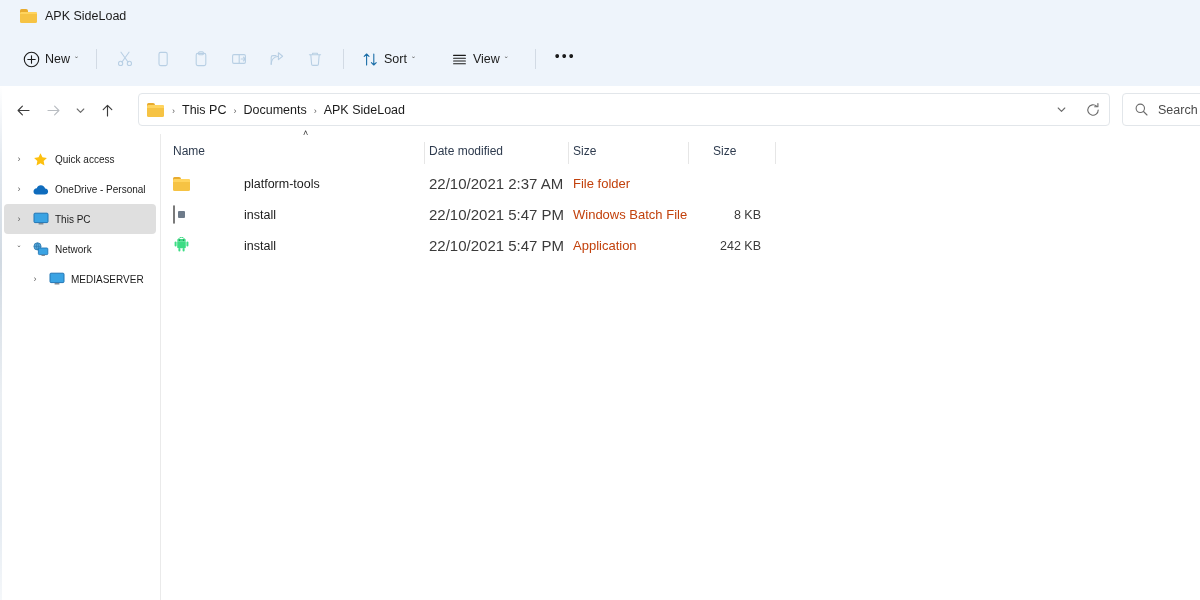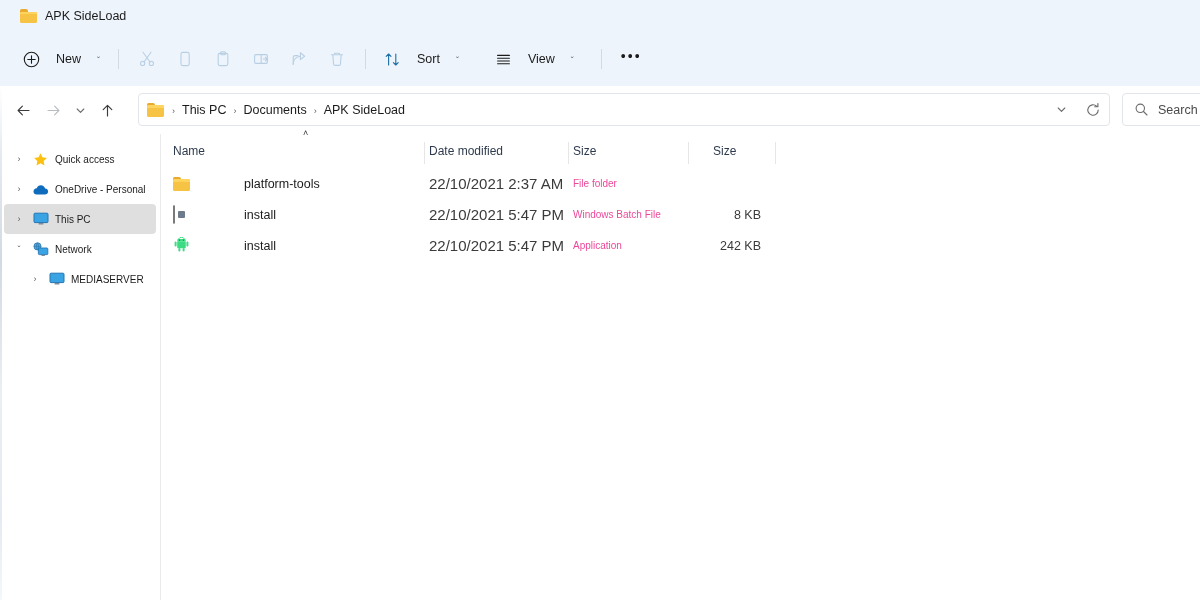--- a/index.html
+++ b/index.html
@@ -89,21 +89,21 @@
     height: 54px;
     display: flex;
     align-items: center;
     padding-left: 14px;
   }
 
   .tb-btn {
     height: 32px;
     display: flex;
     align-items: center;
-    gap: 16px;
+    gap: 5px;
     padding: 0 9px;
     border-radius: 4px;
     cursor: default;
     color: #1b1b1b;
     font-size: 12.5px;
     white-space: nowrap;
     justify-content: center;
   }
   .tb-btn.icon-only { padding: 0 10px; }
 
@@ -328,22 +328,22 @@
   .cell-date {
     position: absolute;
     left: 268px;
     font-size: 15px;
     color: #3b3b3b;
     white-space: nowrap;
   }
   .cell-type {
     position: absolute;
     left: 412px;
-    font-size: 10px;
-    color: #ec4899;
+    font-size: 13px;
+    color: #c2410c;
     white-space: nowrap;
   }
   .cell-size {
     position: absolute;
     left: 468px;
     width: 132px;
     text-align: right;
     font-size: 12.5px;
     color: #3b3b3b;
     white-space: nowrap;

